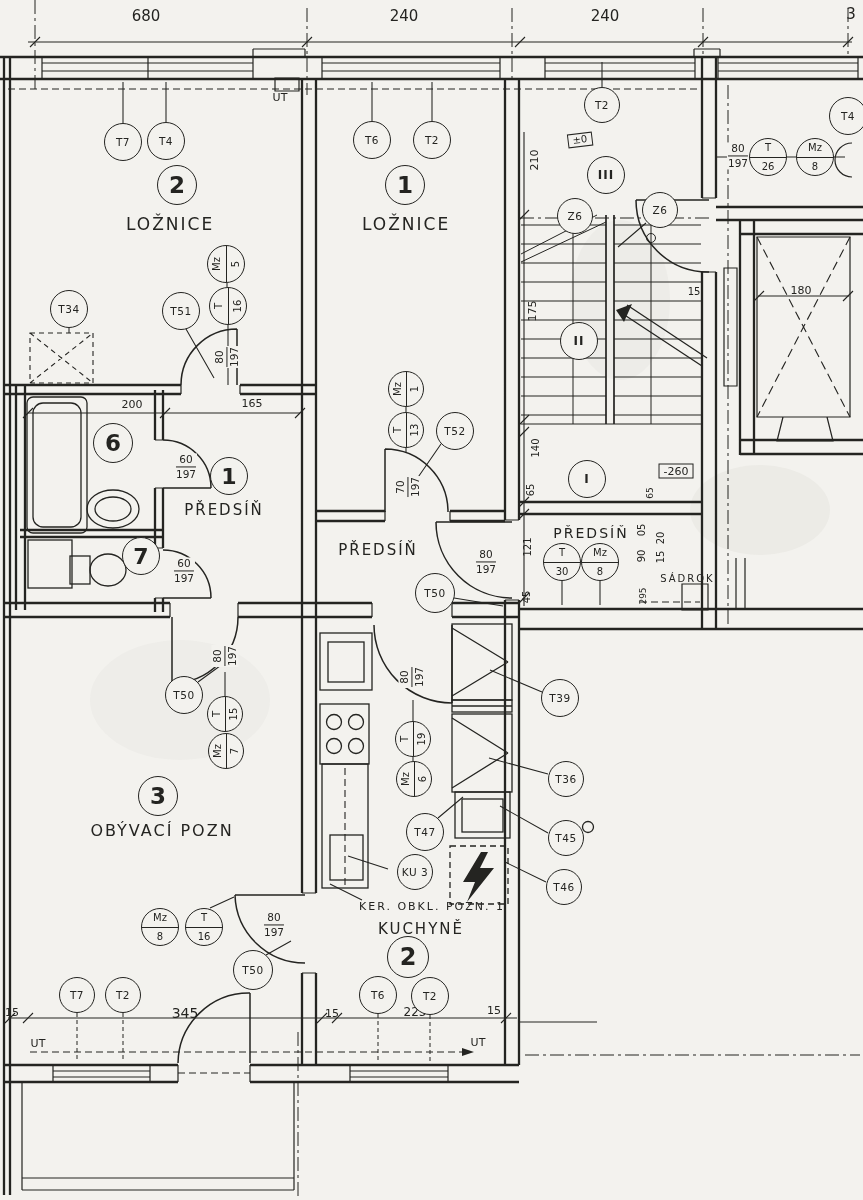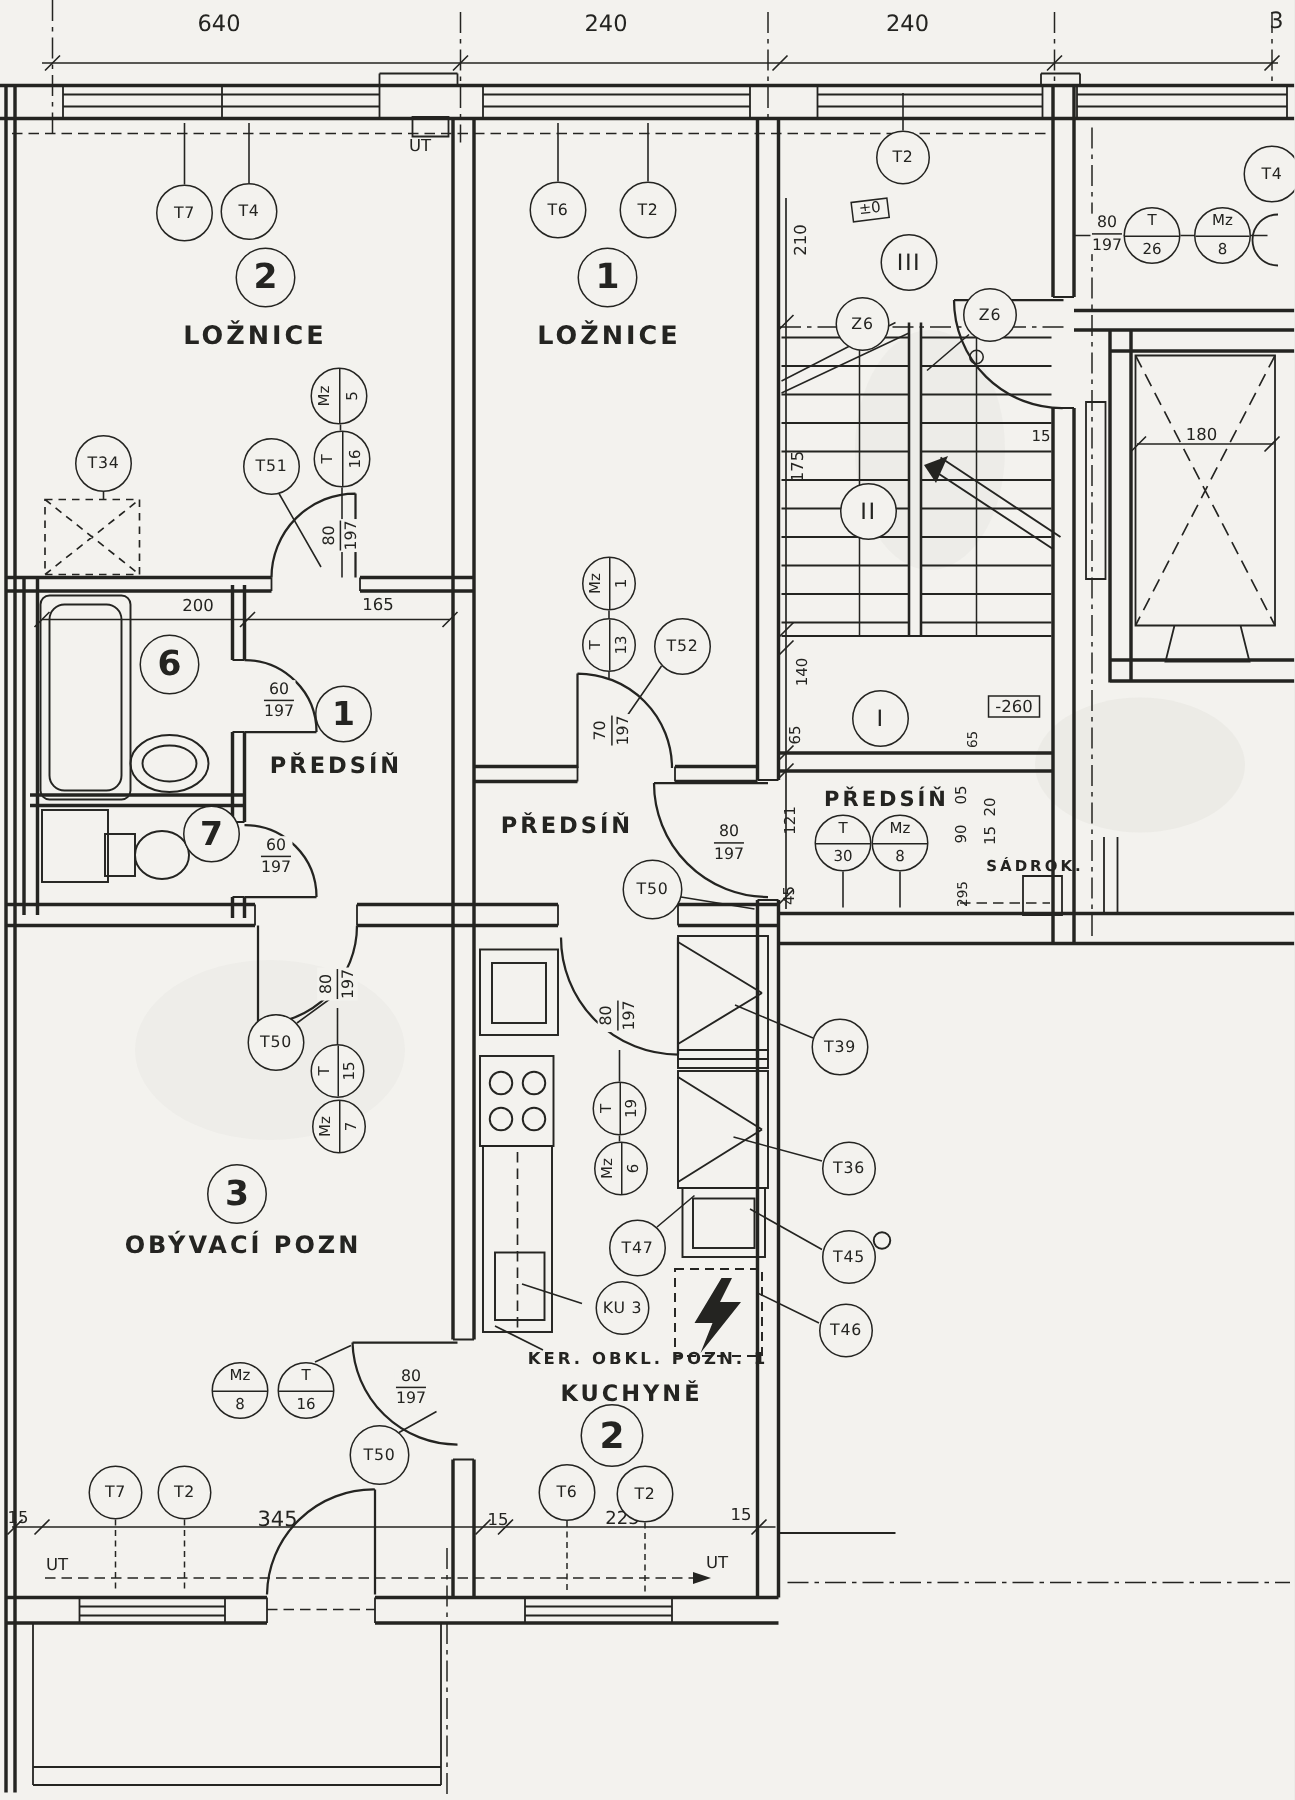--- a/index.html
+++ b/index.html
@@ -4,33 +4,33 @@
 <style>
   html,body{margin:0;padding:0;background:#e8e7e3;}
   #plan{
     position:relative;width:863px;height:1200px;overflow:hidden;
     background:var(--paper,#f3f2ee);
     font-family:"DejaVu Sans",sans-serif;color:var(--ink,#222);
   }
   #plan svg{position:absolute;left:0;top:0;}
   .ann{position:absolute;white-space:nowrap;transform:translate(-50%,-50%);line-height:1;}
   .ann.boxed{border:1.4px solid var(--ink,#222);padding:1px 4px;background:var(--paper,#f3f2ee);}
-  .roomlab{position:absolute;white-space:nowrap;transform:translate(-50%,-50%);letter-spacing:2px;font-weight:700;}
+  .roomlab{position:absolute;white-space:nowrap;transform:translate(-50%,-50%);letter-spacing:2px;font-weight:400;}
   .frac{position:absolute;text-align:center;font-size:10.5px;background:var(--paper,#f3f2ee);
         transform:translate(-50%,-50%);line-height:1.15;padding:0 1px;}
   .frac .top{display:block;border-bottom:1.3px solid var(--ink,#222);padding:0 3px 1px 3px;}
   .frac .bot{display:block;padding-top:1px;}
   .marker{position:absolute;border:1.8px solid var(--ink,#222);border-radius:50%;
           background:var(--paper,#f3f2ee);box-sizing:border-box;
           display:flex;align-items:center;justify-content:center;}
   .marker .inner{width:100%;height:100%;display:flex;flex-direction:column;}
   .marker .half{flex:1;display:flex;align-items:center;justify-content:center;font-size:10px;}
   .marker .half.b{border-top:1.4px solid var(--ink,#222);}
   .marker.room span{font-weight:bold;}
-  .marker.roman span{font-weight:400;letter-spacing:1px;font-size:15px;}
+  .marker.roman span{font-weight:700;letter-spacing:1px;font-size:12px;}
   .marker.plain span{font-size:10.5px;letter-spacing:0.5px;}
 </style>
 </head>
 <body>
 
 <div id="plan" style="--paper: #f3f2ee; --ink: #242421;">
   <svg width="863" height="1200" viewBox="0 0 863 1200">
 
     <g>
       <ellipse cx="760" cy="510" rx="70" ry="45" fill="rgba(110,110,100,0.05)"></ellipse>
@@ -164,21 +164,21 @@
                M454 598 L503 606
                M562 581 V605 M600 581 V605
                M198 682 L224 663
                M225 672 V696 M413 700 V721 M413 757 V761
                M438 818 L463 797
                M388 869 L348 856 M330 884 L362 900
                M542 692 L490 670 M548 774 L489 758 M548 833 L500 806 M546 882 L505 862
                M266 955 L291 941 M210 908 L234 897"></path>
     </g>
   </svg>
-<div class="ann" style="font-size: 15px; left: 146px; top: 16px;">640</div>
+<div class="ann" style="font-size: 15px; left: 146px; top: 16px;">680</div>
     <div class="ann" style="font-size: 15px; left: 404px; top: 16px;">240</div>
     <div class="ann" style="font-size: 15px; left: 605px; top: 16px;">240</div>
     <div class="ann" style="font-size: 15px; left: 851px; top: 14px;">3</div>
     <div class="ann" style="font-size: 11px; left: 280px; top: 97px;">UT</div>
     <div class="ann" style="font-size: 11px; left: 534px; top: 160px; transform: translate(-50%, -50%) rotate(-90deg);">210</div>
     <div class="ann boxed" style="font-size: 10px; left: 580px; top: 140px; transform: translate(-50%, -50%) rotate(-7deg);">±0</div>
     <div class="ann" style="font-size: 11px; left: 532px; top: 311px; transform: translate(-50%, -50%) rotate(-90deg);">175</div>
     <div class="ann" style="font-size: 10px; left: 694px; top: 292px;">15</div>
     <div class="ann" style="font-size: 11px; left: 801px; top: 290px;">180</div>
     <div class="ann" style="font-size: 10px; left: 536px; top: 448px; transform: translate(-50%, -50%) rotate(-90deg);">140</div>

